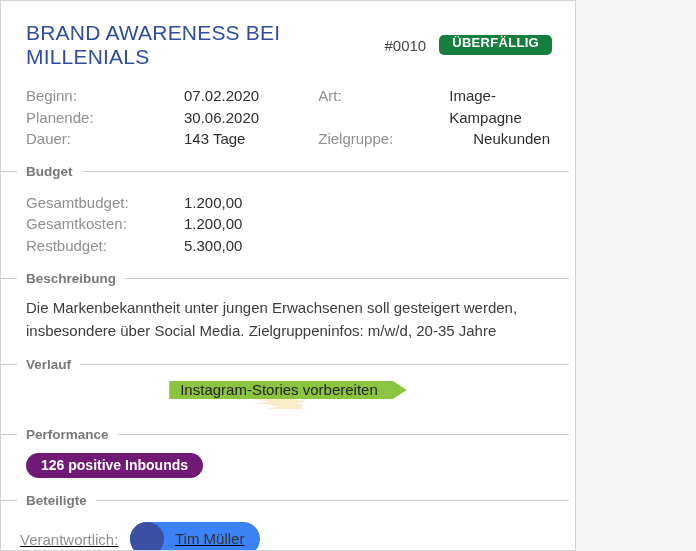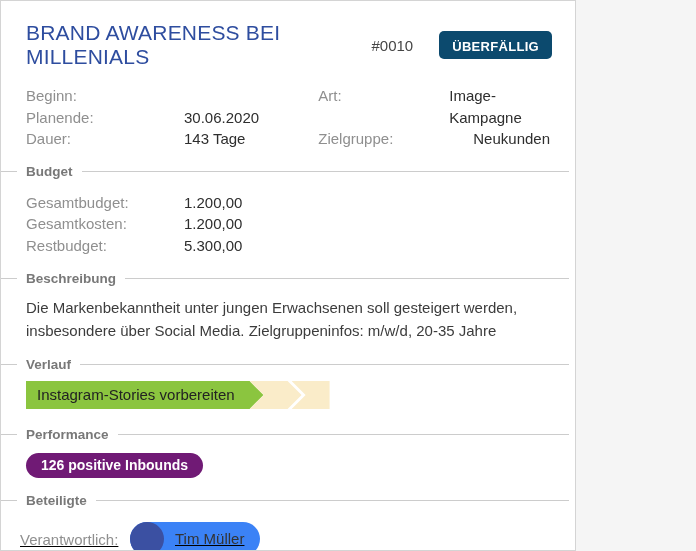--- a/index.html
+++ b/index.html
@@ -20,28 +20,28 @@
     justify-content: space-between;
     align-items: center;
     margin: 20px 23px 0 25px;
   }
   .page-title {
     color: #2e4d9f;
     font-size: 21px;
     font-weight: 500;
     letter-spacing: 0.2px;
   }
-  .header-right { display: flex; align-items: center; gap: 26px; }
+  .header-right { display: flex; align-items: center; gap: 13px; }
   .campaign-id { color: #454545; font-size: 15px; }
   .badge-red {
-    background: #0c4a6e;
+    background: #15803d;
     color: #ffffff;
     font-size: 13px;
     font-weight: 700;
-    padding: 8px 13px 5px;
+    padding: 0 13px 5px;
     border-radius: 5px;
     letter-spacing: 0.3px;
   }
 
   
   .overview { display: flex; margin: 16px 25px 0; }
   .ov-left { width: 325px; }
   .ov-right { flex: 1; }
   .field-row { display: flex; font-size: 15px; line-height: 21.5px; }
   .field-label { color: #8f8f8f; }
@@ -75,20 +75,21 @@
     line-height: 23px;
     max-width: 650px;
   }
 
   
   .chevron-bar {
     display: flex;
     align-items: center;
     margin: 8px 25px 16px;
     height: 28px;
+    flex-direction: column;
   }
   .chev { height: 28px; }
   .chev-active {
     display: inline-flex;
     align-items: center;
     background: #8bc53f;
     color: #222222;
     font-size: 15px;
     padding: 0 29px 1px 11px;
     clip-path: polygon(0 0, calc(100% - 14px) 0, 100% 50%, calc(100% - 14px) 100%, 0 100%);
@@ -154,20 +155,21 @@
     <div class="header-right">
       <span class="campaign-id">#0010</span>
       <span class="badge-red">ÜBERFÄLLIG</span>
     </div>
   </div>
 
   <div class="overview">
     <div class="ov-left">
       <div class="field-row">
         <span class="field-label">Beginn:</span>
+        <span class="field-value">07.02.2020</span>
       </div>
       <div class="field-row">
         <span class="field-label">Planende:</span>
         <span class="field-value">30.06.2020</span>
       </div>
       <div class="field-row">
         <span class="field-label">Dauer:</span>
         <span class="field-value">143 Tage</span>
       </div>
     </div>

